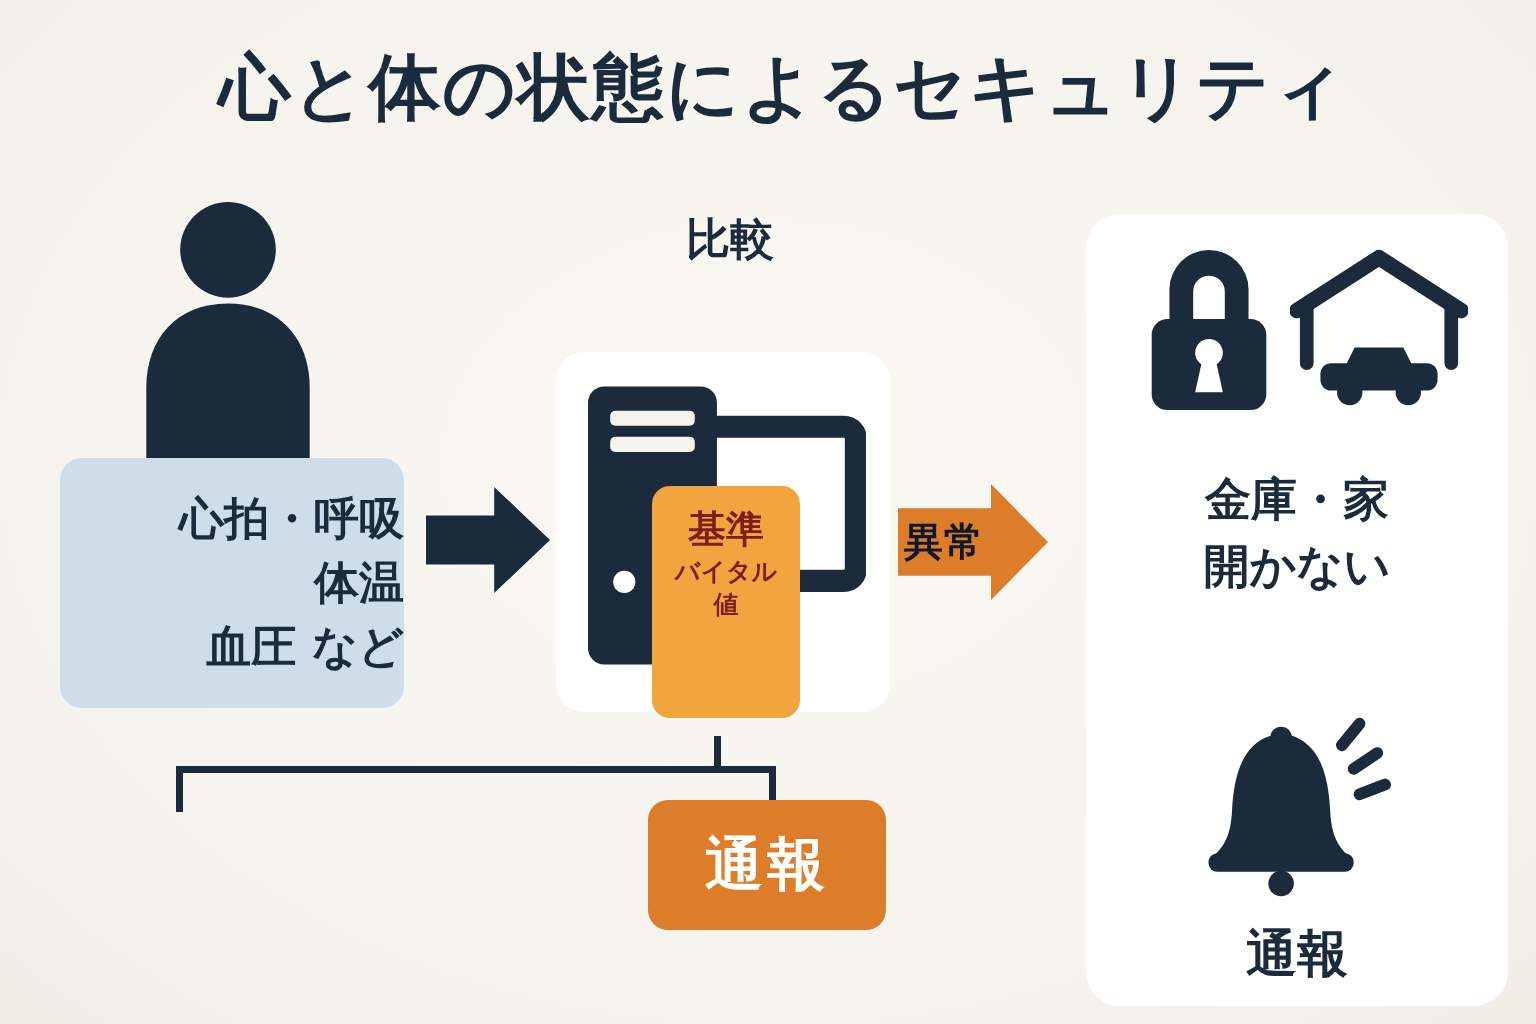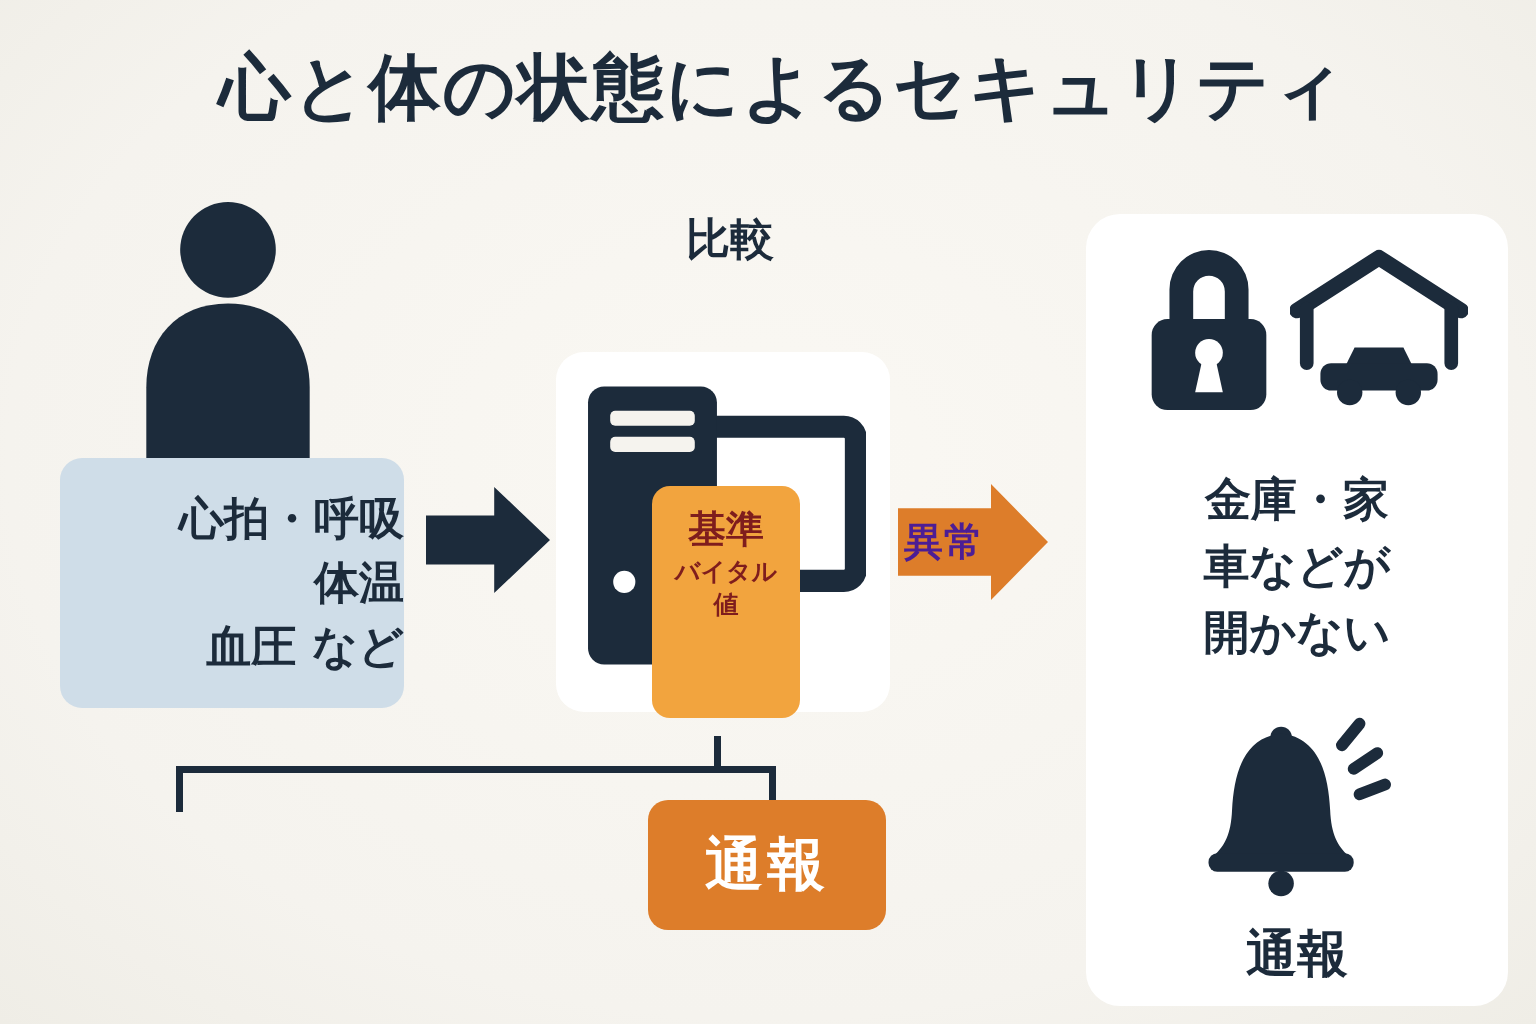--- a/index.html
+++ b/index.html
@@ -63,21 +63,21 @@
   .badge .l1{font-size:38px;line-height:1.25;}
   .badge .l2{font-size:25px;line-height:1.45;}
   .badge .l3{font-size:25px;line-height:1.2;}
 
   .orange-arrow{
     left:898px;top:484px;width:150px;height:116px;background:var(--orange);
     clip-path:polygon(0 21%,62% 21%,62% 0,100% 50%,62% 100%,62% 79%,0 79%);
     display:flex;align-items:center;z-index:2;
   }
   .orange-arrow span{
-    color:#4c1d95;font-size:39px;font-weight:800;padding-left:6px;letter-spacing:1px;
+    color:#0f172a;font-size:39px;font-weight:800;padding-left:6px;letter-spacing:1px;
   }
 
   .right-panel{
     left:1086px;top:198px;width:422px;height:792px;
     background:var(--white);border-radius:34px;z-index:1;margin-top:16px;
   }
   .lock-svg{left:58px;top:30px;width:130px;height:170px;}
   .garage-svg{left:204px;top:34px;width:178px;height:166px;}
   .lockdown-text{
     left:0;top:252px;width:422px;text-align:center;
@@ -166,21 +166,20 @@
         <path d="M6 64 L90 10 L174 64" fill="none" stroke="currentColor" stroke-width="16" stroke-linecap="round" stroke-linejoin="round"></path>
         <path d="M16 62 V118 M164 62 V118" fill="none" stroke="currentColor" stroke-width="14" stroke-linecap="round"></path>
         <path d="M55 122 l10 -20 h50 l10 20 z" fill="currentColor"></path>
         <rect x="30" y="118" width="120" height="28" rx="11" fill="currentColor"></rect>
         <circle cx="60" cy="148" r="13" fill="currentColor"></circle>
         <circle cx="120" cy="148" r="13" fill="currentColor"></circle>
       </svg>
     </div>
     <div class="abs lockdown-text">
       <div>金庫・家</div>
-      <div>車などが</div>
       <div>開かない</div>
     </div>
     <div class="abs bell-svg icon">
       <svg viewBox="0 0 210 210" aria-hidden="true">
         <circle cx="100" cy="30" r="11" fill="currentColor"></circle>
         <path d="M100 26 C 62 30 52 66 50 104 C 49 129 42 141 32 150 L168 150 C158 141 151 129 150 104 C148 66 138 30 100 26 Z" fill="currentColor"></path>
         <rect x="26" y="148" width="148" height="19" rx="9" fill="currentColor"></rect>
         <circle cx="100" cy="179" r="13" fill="currentColor"></circle>
         <path d="M162 38 L180 16" stroke="currentColor" stroke-width="12" stroke-linecap="round"></path>
         <path d="M174 62 L198 46" stroke="currentColor" stroke-width="12" stroke-linecap="round"></path>

